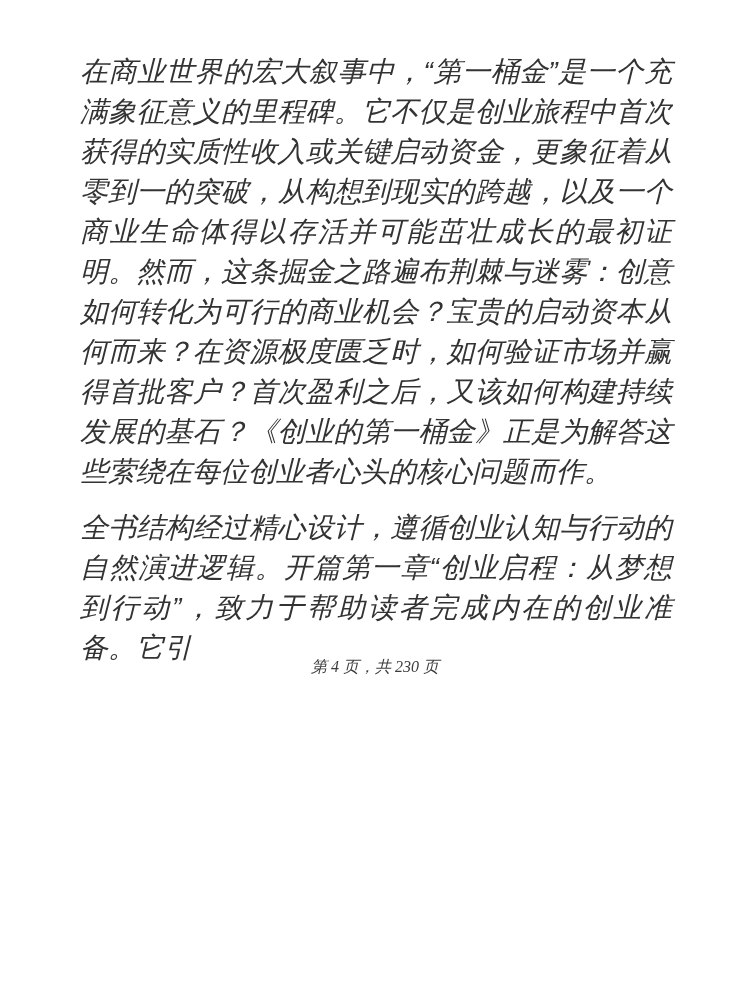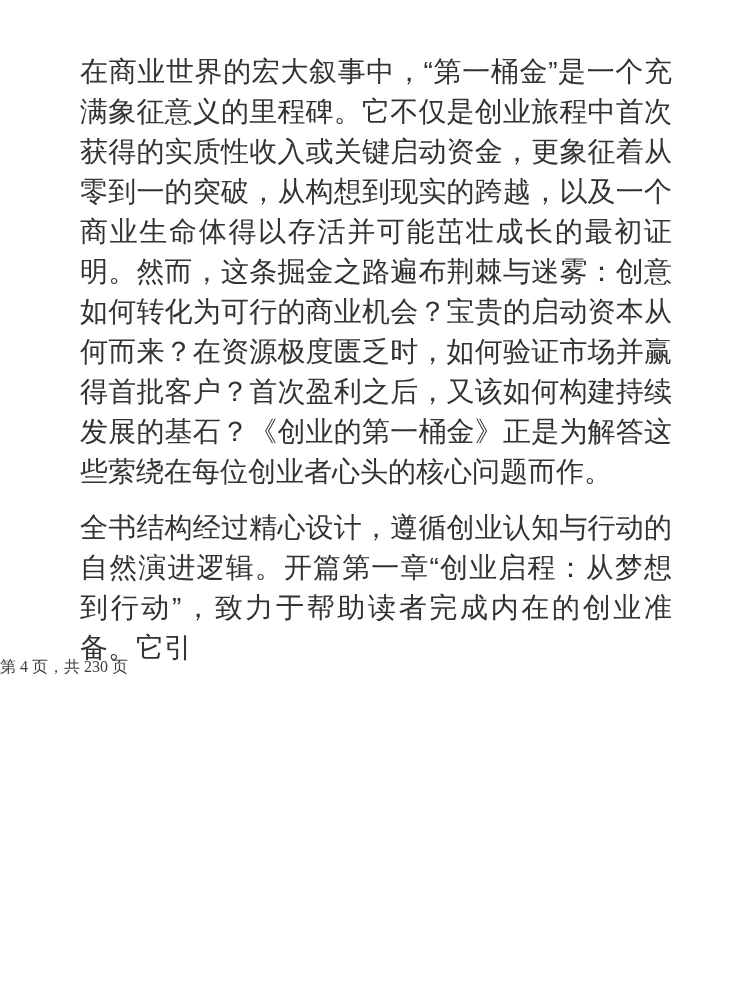--- a/index.html
+++ b/index.html
@@ -11,20 +11,21 @@
     width: 750px;
     height: 1000px;
     overflow: hidden;
   }
   .page {
     position: relative;
     width: 750px;
     height: 707px;
     background: #ffffff;
     box-sizing: border-box;
+    font-style: italic;
   }
   .content {
     position: absolute;
     top: 52px;
     left: 80px;
     right: 78px;
   }
   .para {
     margin: 0 0 16px 0;
     font-family: "Liberation Sans", "DejaVu Sans", sans-serif;
@@ -33,20 +34,21 @@
     color: #333333;
     text-align: justify;
     text-justify: inter-ideograph;
     word-break: break-all;
   }
   .footer {
     position: absolute;
     left: 0;
     right: 0;
     bottom: 30px;
+    text-align: center;
     font-family: "Liberation Serif", "DejaVu Serif", serif;
     font-size: 16px;
     line-height: 20px;
     color: #3d3d3d;
   }
 </style>
 </head>
 <body>
 
 <div class="page">

